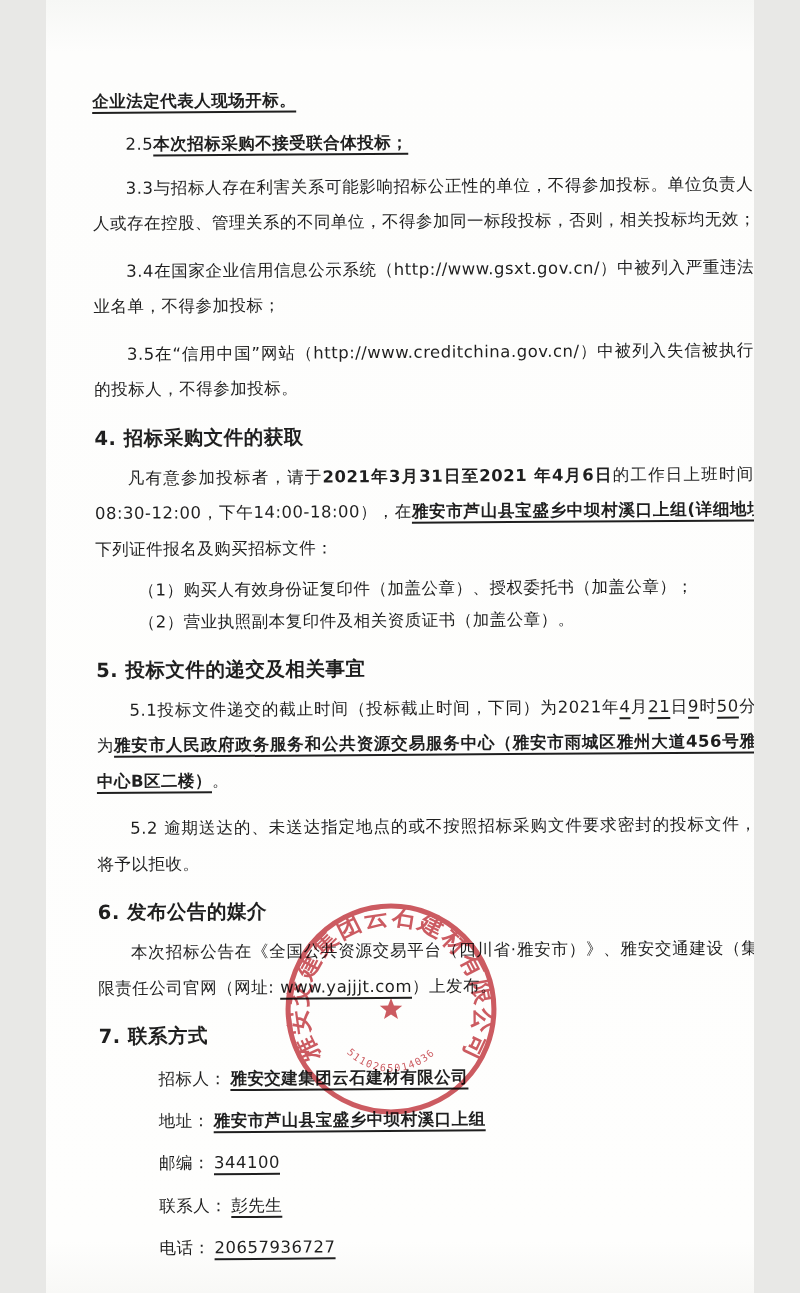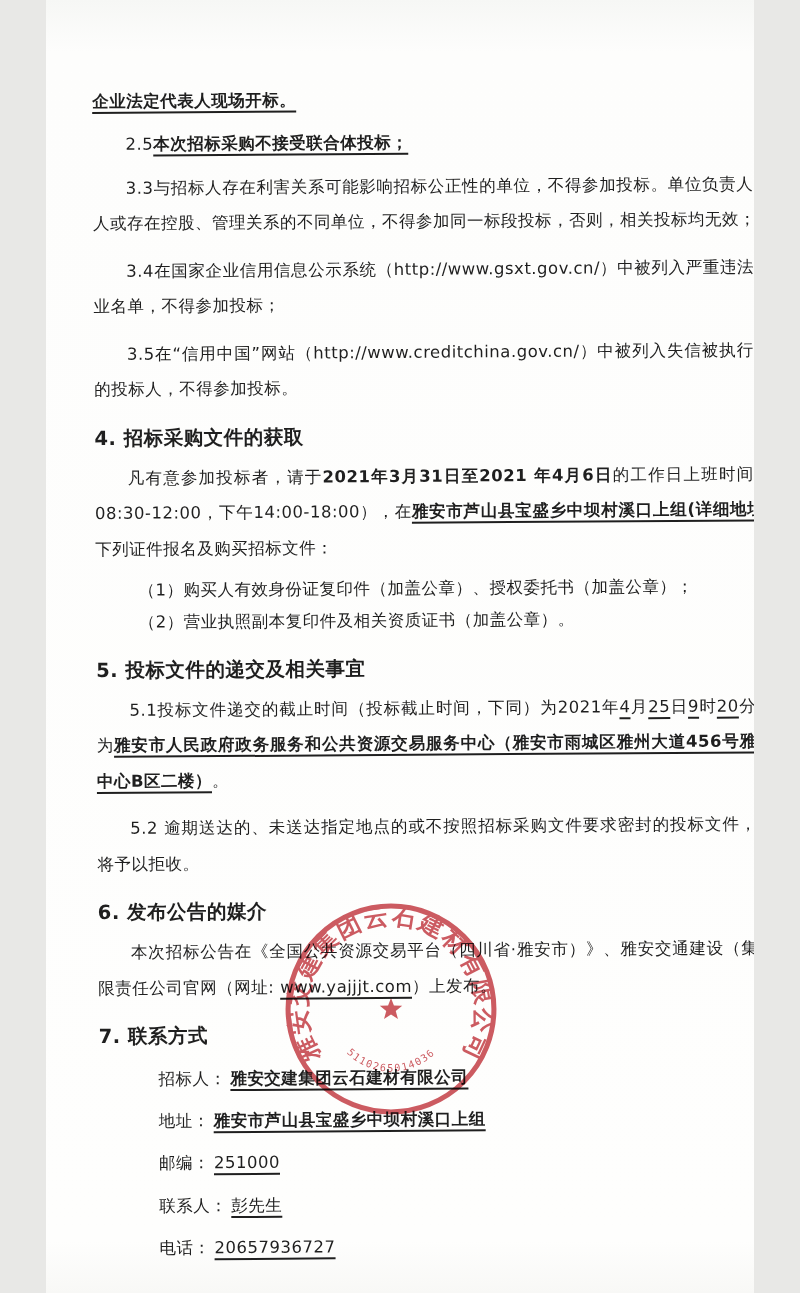--- a/index.html
+++ b/index.html
@@ -79,34 +79,34 @@
 
     <p class="heading">4. 招标采购文件的获取</p>
 
     <p class="para indent"><span>凡有意参加投标者，请于</span><span class="b">2021年3月31日至2021 年4月6日</span><span>的工作日上班时间（上午08:30-12:00，下午14:00-18:00），在</span><span class="bu">雅安市芦山县宝盛乡中坝村溪口上组(详细地址)</span><span>，持下列证件报名及购买招标文件：</span></p>
 
     <p class="para indent3 list-item gap-s">（1）购买人有效身份证复印件（加盖公章）、授权委托书（加盖公章）；</p>
     <p class="para indent3 list-item">（2）营业执照副本复印件及相关资质证书（加盖公章）。</p>
 
     <p class="heading">5. 投标文件的递交及相关事宜</p>
 
-    <p class="para indent"><span>5.1投标文件递交的截止时间（投标截止时间，下同）为2021年</span><span class="u">4</span><span>月</span><span class="u">25</span><span>日</span><span class="u">9</span><span>时</span><span class="u">20</span><span>分，地点为</span><span class="bu">雅安市人民政府政务服务和公共资源交易服务中心（雅安市雨城区雅州大道456号雅安政务中心B区二楼）</span><span>。</span></p>
+    <p class="para indent"><span>5.1投标文件递交的截止时间（投标截止时间，下同）为2021年</span><span class="u">4</span><span>月</span><span class="u">21</span><span>日</span><span class="u">9</span><span>时</span><span class="u">50</span><span>分，地点为</span><span class="bu">雅安市人民政府政务服务和公共资源交易服务中心（雅安市雨城区雅州大道456号雅安政务中心B区二楼）</span><span>。</span></p>
 
     <p class="para indent gap-m">5.2 逾期送达的、未送达指定地点的或不按照招标采购文件要求密封的投标文件，招标人将予以拒收。</p>
 
     <p class="heading">6. 发布公告的媒介</p>
 
     <p class="para indent"><span>本次招标公告在《全国公共资源交易平台（四川省·雅安市）》、雅安交通建设（集团）有限责任公司官网（网址: </span><span class="u">www.yajjjt.com</span><span>）上发布。</span></p>
 
     <p class="heading">7. 联系方式</p>
 
     <div class="contact-block">
       <p class="contact-row"><span>招标人：</span><span class="bu value">雅安交建集团云石建材有限公司</span></p>
       <p class="contact-row"><span>地址：</span><span class="bu value">雅安市芦山县宝盛乡中坝村溪口上组</span></p>
-      <p class="contact-row"><span>邮编：</span><span class="u value">251000</span></p>
+      <p class="contact-row"><span>邮编：</span><span class="u value">344100</span></p>
       <p class="contact-row"><span>联系人：</span><span class="u value">彭先生</span></p>
       <p class="contact-row"><span>电话：</span><span class="u value">20657936727</span></p>
     </div>
 
   </div>
 
   <svg class="seal" viewBox="0 0 220 220" aria-hidden="true">
     <defs>
       <path id="sealTopArc" d="M 41.2 158.2 A 84 84 0 1 1 178.8 158.2" fill="none"></path>
       <path id="sealBottomArc" d="M 62.5 149.9 A 62 62 0 0 0 157.5 149.9" fill="none"></path>

